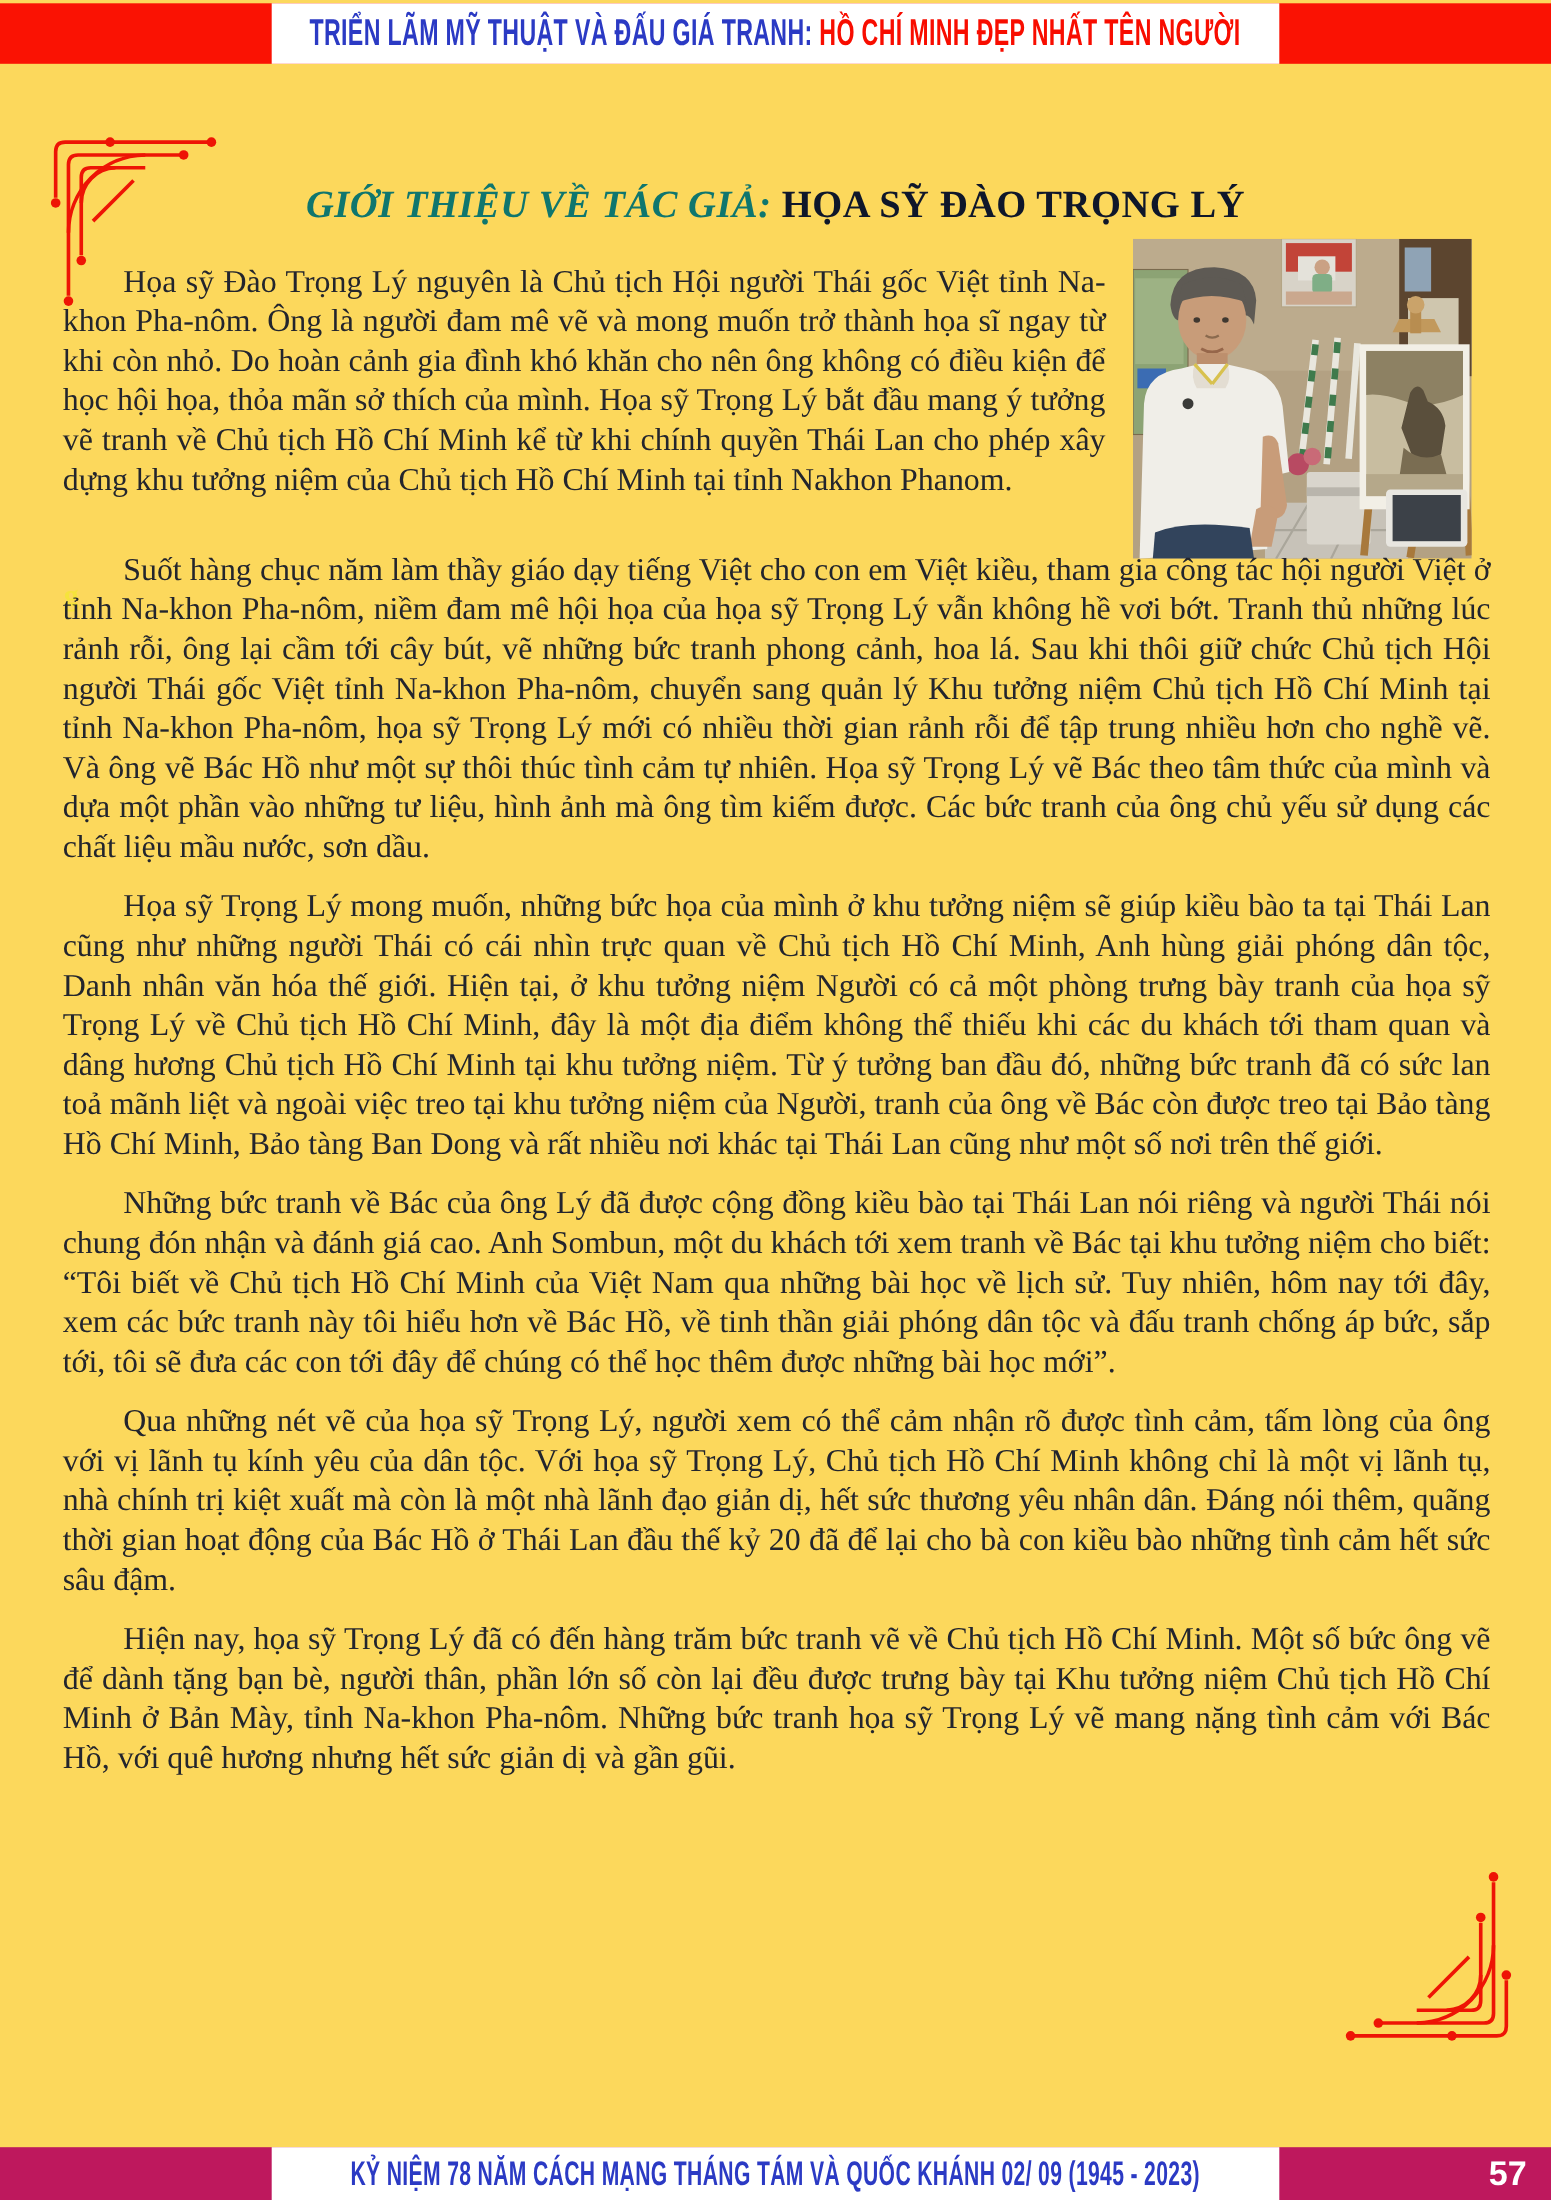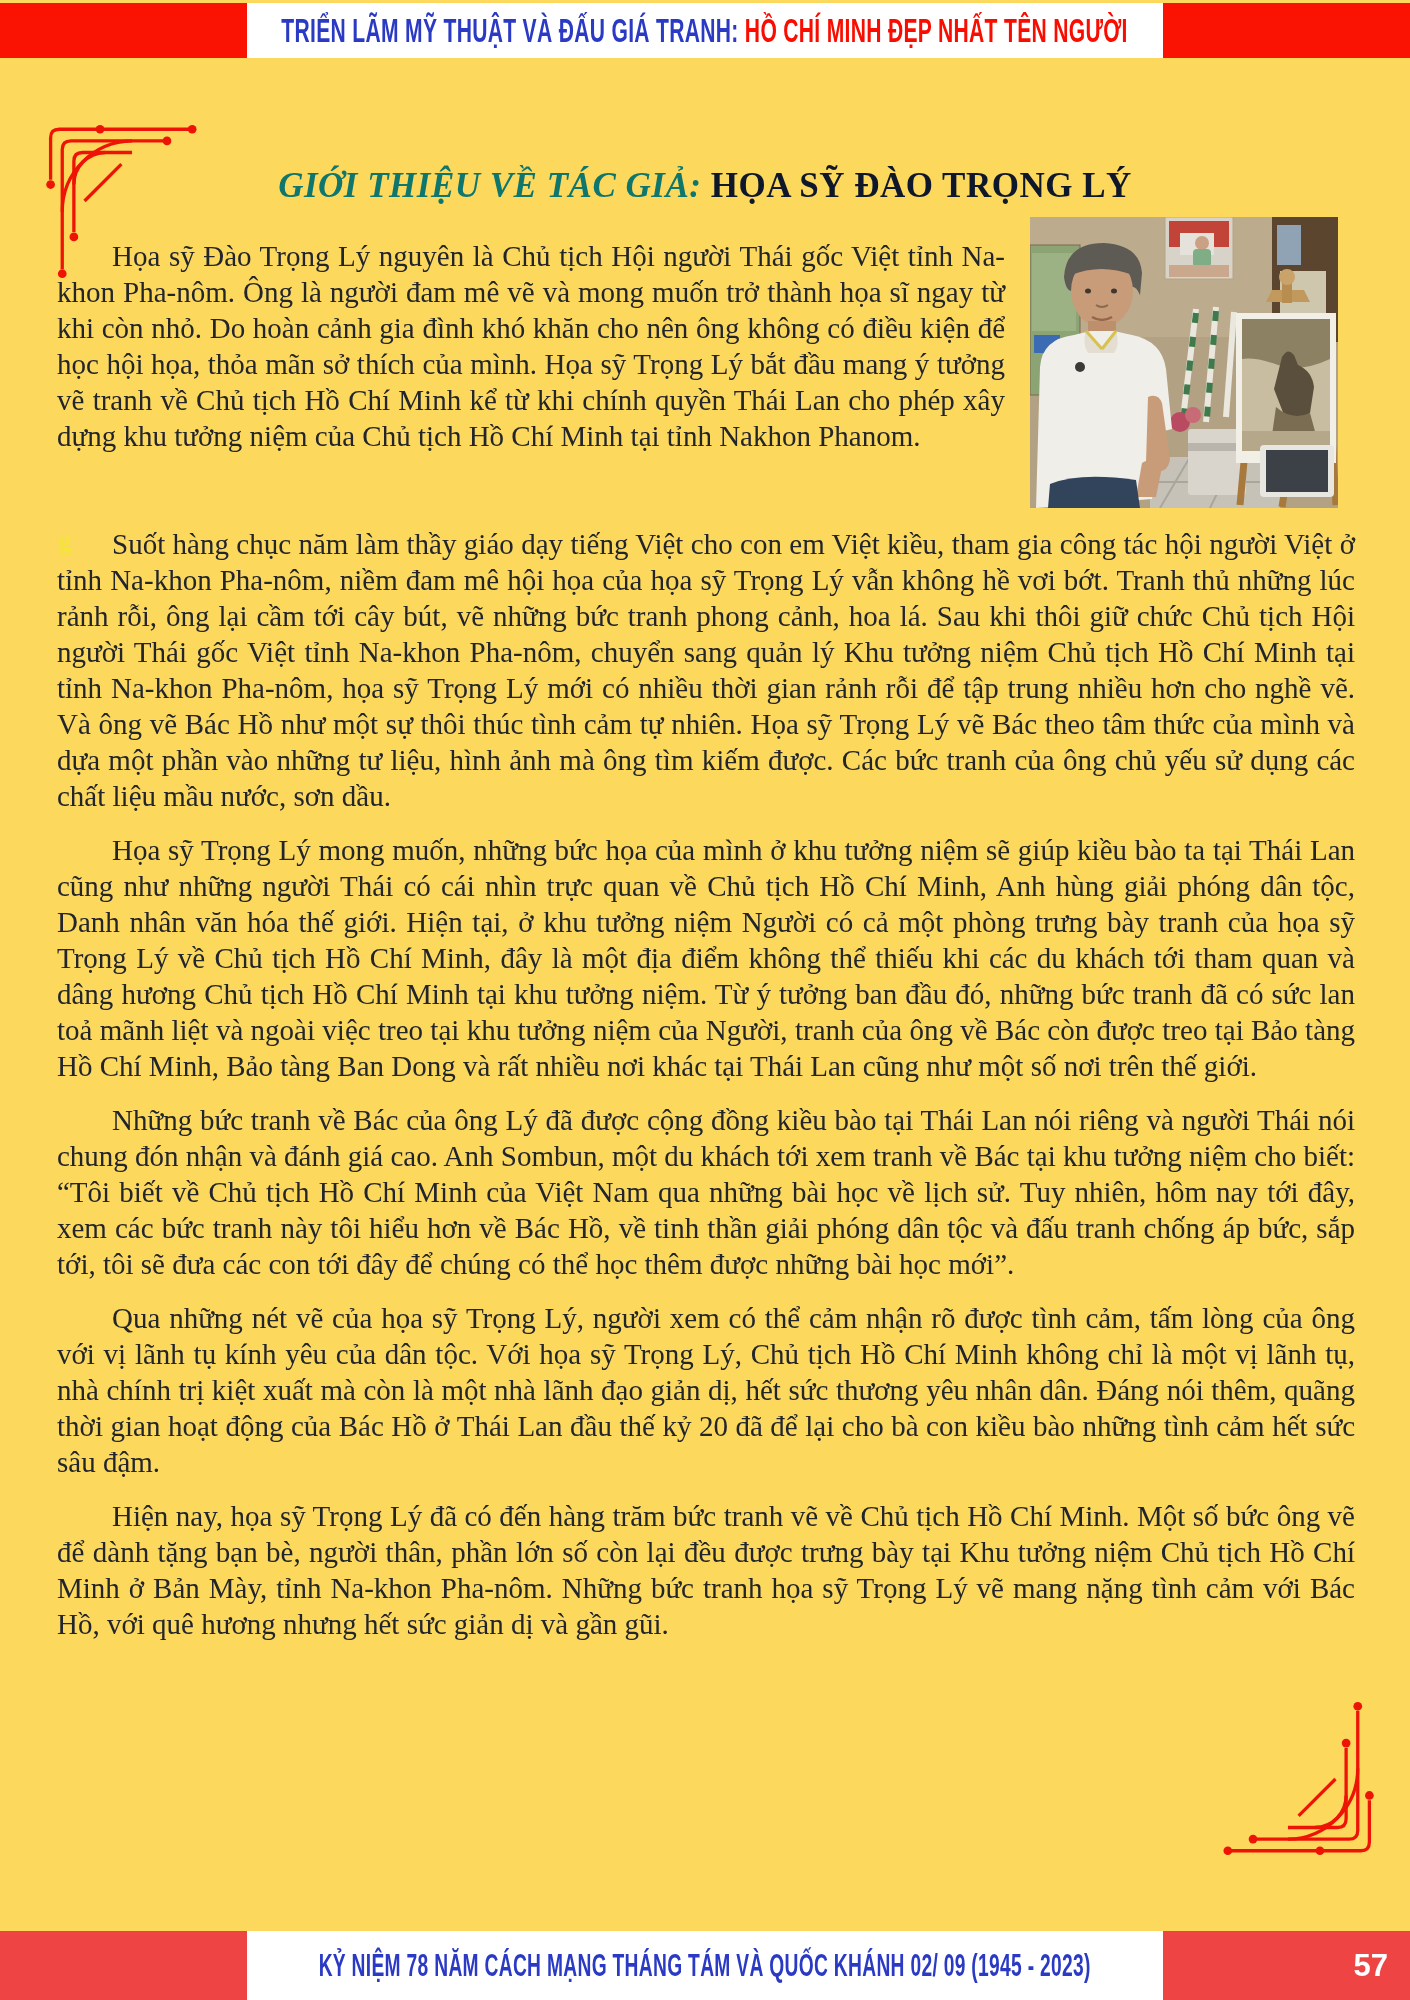--- a/index.html
+++ b/index.html
@@ -2,41 +2,41 @@
 <html><head>
 <meta charset="utf-8">
 <style>
   html,body{margin:0;padding:0;}
   body{width:1410px;height:2000px;overflow:hidden;background:#888;}
   .page{position:relative;width:1410px;height:2000px;background:#FCD85C;overflow:hidden;
         font-family:"Liberation Serif","DejaVu Serif",serif;}
   
   .topbar{position:absolute;left:0;top:0;width:1410px;height:58px;background:#FA1203;
           border-top:3px solid #FCD85C;box-sizing:border-box;text-align:right;}
-  .bottombar{position:absolute;left:0;bottom:0;width:1410px;height:69px;background:#ef4444;}
+  .bottombar{position:absolute;left:0;bottom:0;width:1410px;height:48px;background:#be185d;}
   .bar-panel{position:absolute;left:247px;top:0;width:916px;height:100%;background:#ffffff;
              display:flex;align-items:center;justify-content:center;overflow:hidden;}
   .condensed{font-family:"Liberation Sans","DejaVu Sans",sans-serif;font-weight:700;
              white-space:nowrap;transform:scaleX(0.62);transform-origin:center center;
              letter-spacing:0.5px;}
   .topbar .condensed{font-size:34px;}
   .bottombar .condensed{font-size:31px;}
   .banner-blue{color:#2B3AC4;}
   .banner-red{color:#F80D00;}
   .pageno{position:absolute;right:22px;top:50%;transform:translateY(-50%);color:#ffffff;
           font-family:"Liberation Sans","DejaVu Sans",sans-serif;font-weight:700;font-size:31px;}
   
   .title{position:absolute;left:0;top:166px;width:100%;text-align:center;
          font-weight:700;font-size:35px;letter-spacing:0.5px;}
   .title .t-blue{color:#0f766e;font-style:italic;}
   .title .t-red{color:#0f172a;}
   .content{position:absolute;left:57px;top:238px;width:1298px;color:#23252D;
            font-size:29px;line-height:36px;text-align:justify;}
   .content p{margin:0 0 18px 0;text-indent:55px;}
-  .content p.first{width:948px;margin-bottom:72px;}
+  .content p.first{width:948px;margin-bottom:46px;}
   .margin-mark{position:absolute;left:58px;top:528px;color:#F6E33C;font-size:27px;
                font-weight:700;line-height:1;}
   
   .photo{position:absolute;left:1030px;top:217px;width:308px;height:291px;overflow:hidden;}
   .photo svg{display:block;width:100%;height:100%;}
   
   .ornament{position:absolute;width:160px;height:170px;}
   .ornament svg{display:block;width:100%;height:100%;}
   .ornament.tl{left:38px;top:116px;}
   .ornament.br{left:1222px;top:1694px;transform:rotate(180deg);}

